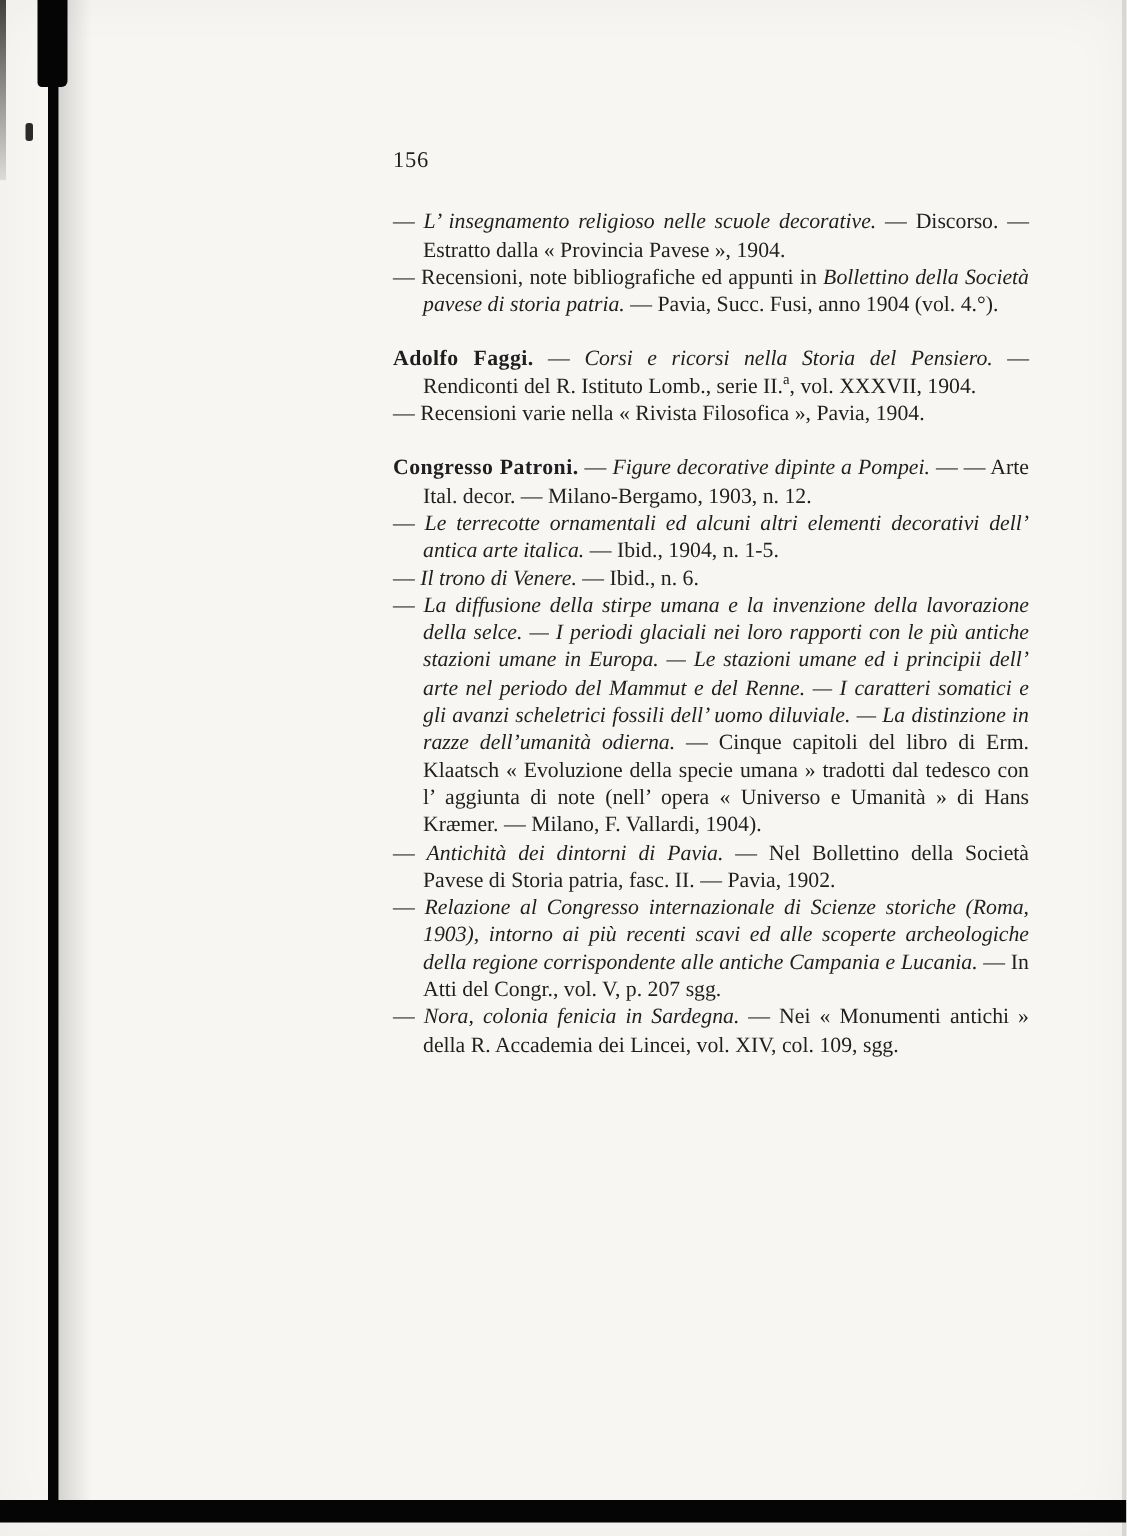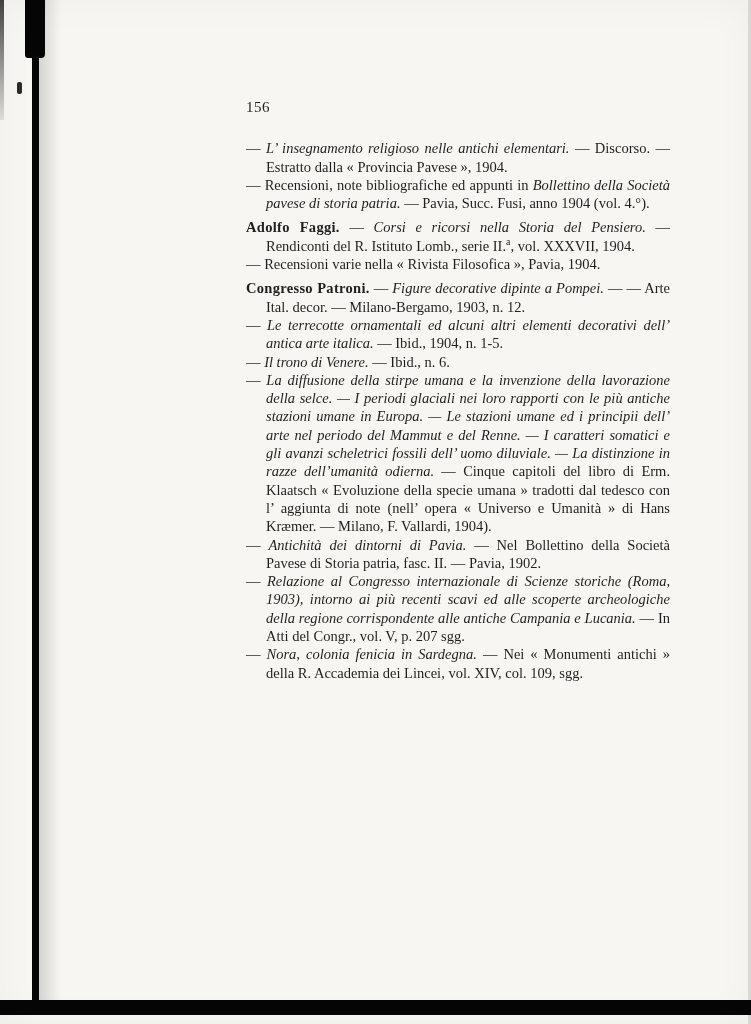--- a/index.html
+++ b/index.html
@@ -58,38 +58,38 @@
   }
   .bottom-bar {
     position: absolute;
     left: 0; top: 1000px;
     width: 751px; height: 15px;
     background: #050505;
   }
   
   .text-block {
     position: absolute;
-    left: 246px; top: 98px;
+    left: 262px; top: 98px;
     width: 424px;
     color: #1f1f1f;
     font-size: 14.5px;
     line-height: 18.3px;
   }
   .page-number {
     font-size: 15px;
     letter-spacing: 0.5px;
     margin-bottom: 23px;
   }
   .entry {
     padding-left: 20px;
     text-indent: -20px;
     text-align: justify;
   }
   .entry.section-start {
-    margin-top: 6px;
+    margin-top: 18px;
   }
   .seg-r { font-style: normal; }
   .seg-i { font-style: italic; }
   .seg-b { font-weight: 700; letter-spacing: 0.3px; }
   .seg-sup { vertical-align: super; font-size: 0.68em; line-height: 0; }
 </style>
 </head>
 <body>
 
 <div class="page">
@@ -98,21 +98,21 @@
   <div class="spine-line"></div>
   <div class="spine-blob-top"></div>
   <div class="edge-mark-a"></div>
   <div class="edge-mark-b"></div>
   <div class="edge-right"></div>
   <div class="bottom-bar"></div>
 
   <div class="text-block">
     <div class="page-number">156</div>
     <div id="bibliography">
-        <div class="entry"><span class="seg-r">— </span><span class="seg-i">L’ insegnamento religioso nelle antichi elementari.</span><span class="seg-r"> — Discorso. — Estratto dalla « Provincia Pavese », 1904.</span></div>
+        <div class="entry"><span class="seg-r">— </span><span class="seg-i">L’ insegnamento religioso nelle scuole decorative.</span><span class="seg-r"> — Discorso. — Estratto dalla « Provincia Pavese », 1904.</span></div>
         <div class="entry"><span class="seg-r">— Recensioni, note bibliografiche ed appunti in </span><span class="seg-i">Bollettino della Società pavese di storia patria.</span><span class="seg-r"> — Pavia, Succ. Fusi, anno 1904 (vol. 4.°).</span></div>
         <div class="entry section-start"><span class="seg-b">Adolfo Faggi.</span><span class="seg-r"> — </span><span class="seg-i">Corsi e ricorsi nella Storia del Pensiero.</span><span class="seg-r"> — Rendiconti del R. Istituto Lomb., serie II.</span><span class="seg-sup">a</span><span class="seg-r">, vol. XXXVII, 1904.</span></div>
         <div class="entry"><span class="seg-r">— Recensioni varie nella « Rivista Filosofica », Pavia, 1904.</span></div>
         <div class="entry section-start"><span class="seg-b">Congresso Patroni.</span><span class="seg-r"> — </span><span class="seg-i">Figure decorative dipinte a Pompei.</span><span class="seg-r"> — — Arte Ital. decor. — Milano-Bergamo, 1903, n. 12.</span></div>
         <div class="entry"><span class="seg-r">— </span><span class="seg-i">Le terrecotte ornamentali ed alcuni altri elementi decorativi dell’ antica arte italica.</span><span class="seg-r"> — Ibid., 1904, n. 1-5.</span></div>
         <div class="entry"><span class="seg-r">— </span><span class="seg-i">Il trono di Venere.</span><span class="seg-r"> — Ibid., n. 6.</span></div>
         <div class="entry"><span class="seg-r">— </span><span class="seg-i">La diffusione della stirpe umana e la invenzione della lavorazione della selce. — I periodi glaciali nei loro rapporti con le più antiche stazioni umane in Europa. — Le stazioni umane ed i principii dell’ arte nel periodo del Mammut e del Renne. — I caratteri somatici e gli avanzi scheletrici fossili dell’ uomo diluviale. — La distinzione in razze dell’umanità odierna.</span><span class="seg-r"> — Cinque capitoli del libro di Erm. Klaatsch « Evoluzione della specie umana » tradotti dal tedesco con l’ aggiunta di note (nell’ opera « Universo e Umanità » di Hans Kræmer. — Milano, F. Vallardi, 1904).</span></div>
         <div class="entry"><span class="seg-r">— </span><span class="seg-i">Antichità dei dintorni di Pavia.</span><span class="seg-r"> — Nel Bollettino della Società Pavese di Storia patria, fasc. II. — Pavia, 1902.</span></div>
         <div class="entry"><span class="seg-r">— </span><span class="seg-i">Relazione al Congresso internazionale di Scienze storiche (Roma, 1903), intorno ai più recenti scavi ed alle scoperte archeologiche della regione corrispondente alle antiche Campania e Lucania.</span><span class="seg-r"> — In Atti del Congr., vol. V, p. 207 sgg.</span></div>
         <div class="entry"><span class="seg-r">— </span><span class="seg-i">Nora, colonia fenicia in Sardegna.</span><span class="seg-r"> — Nei « Monumenti antichi » della R. Accademia dei Lincei, vol. XIV, col. 109, sgg.</span></div>

